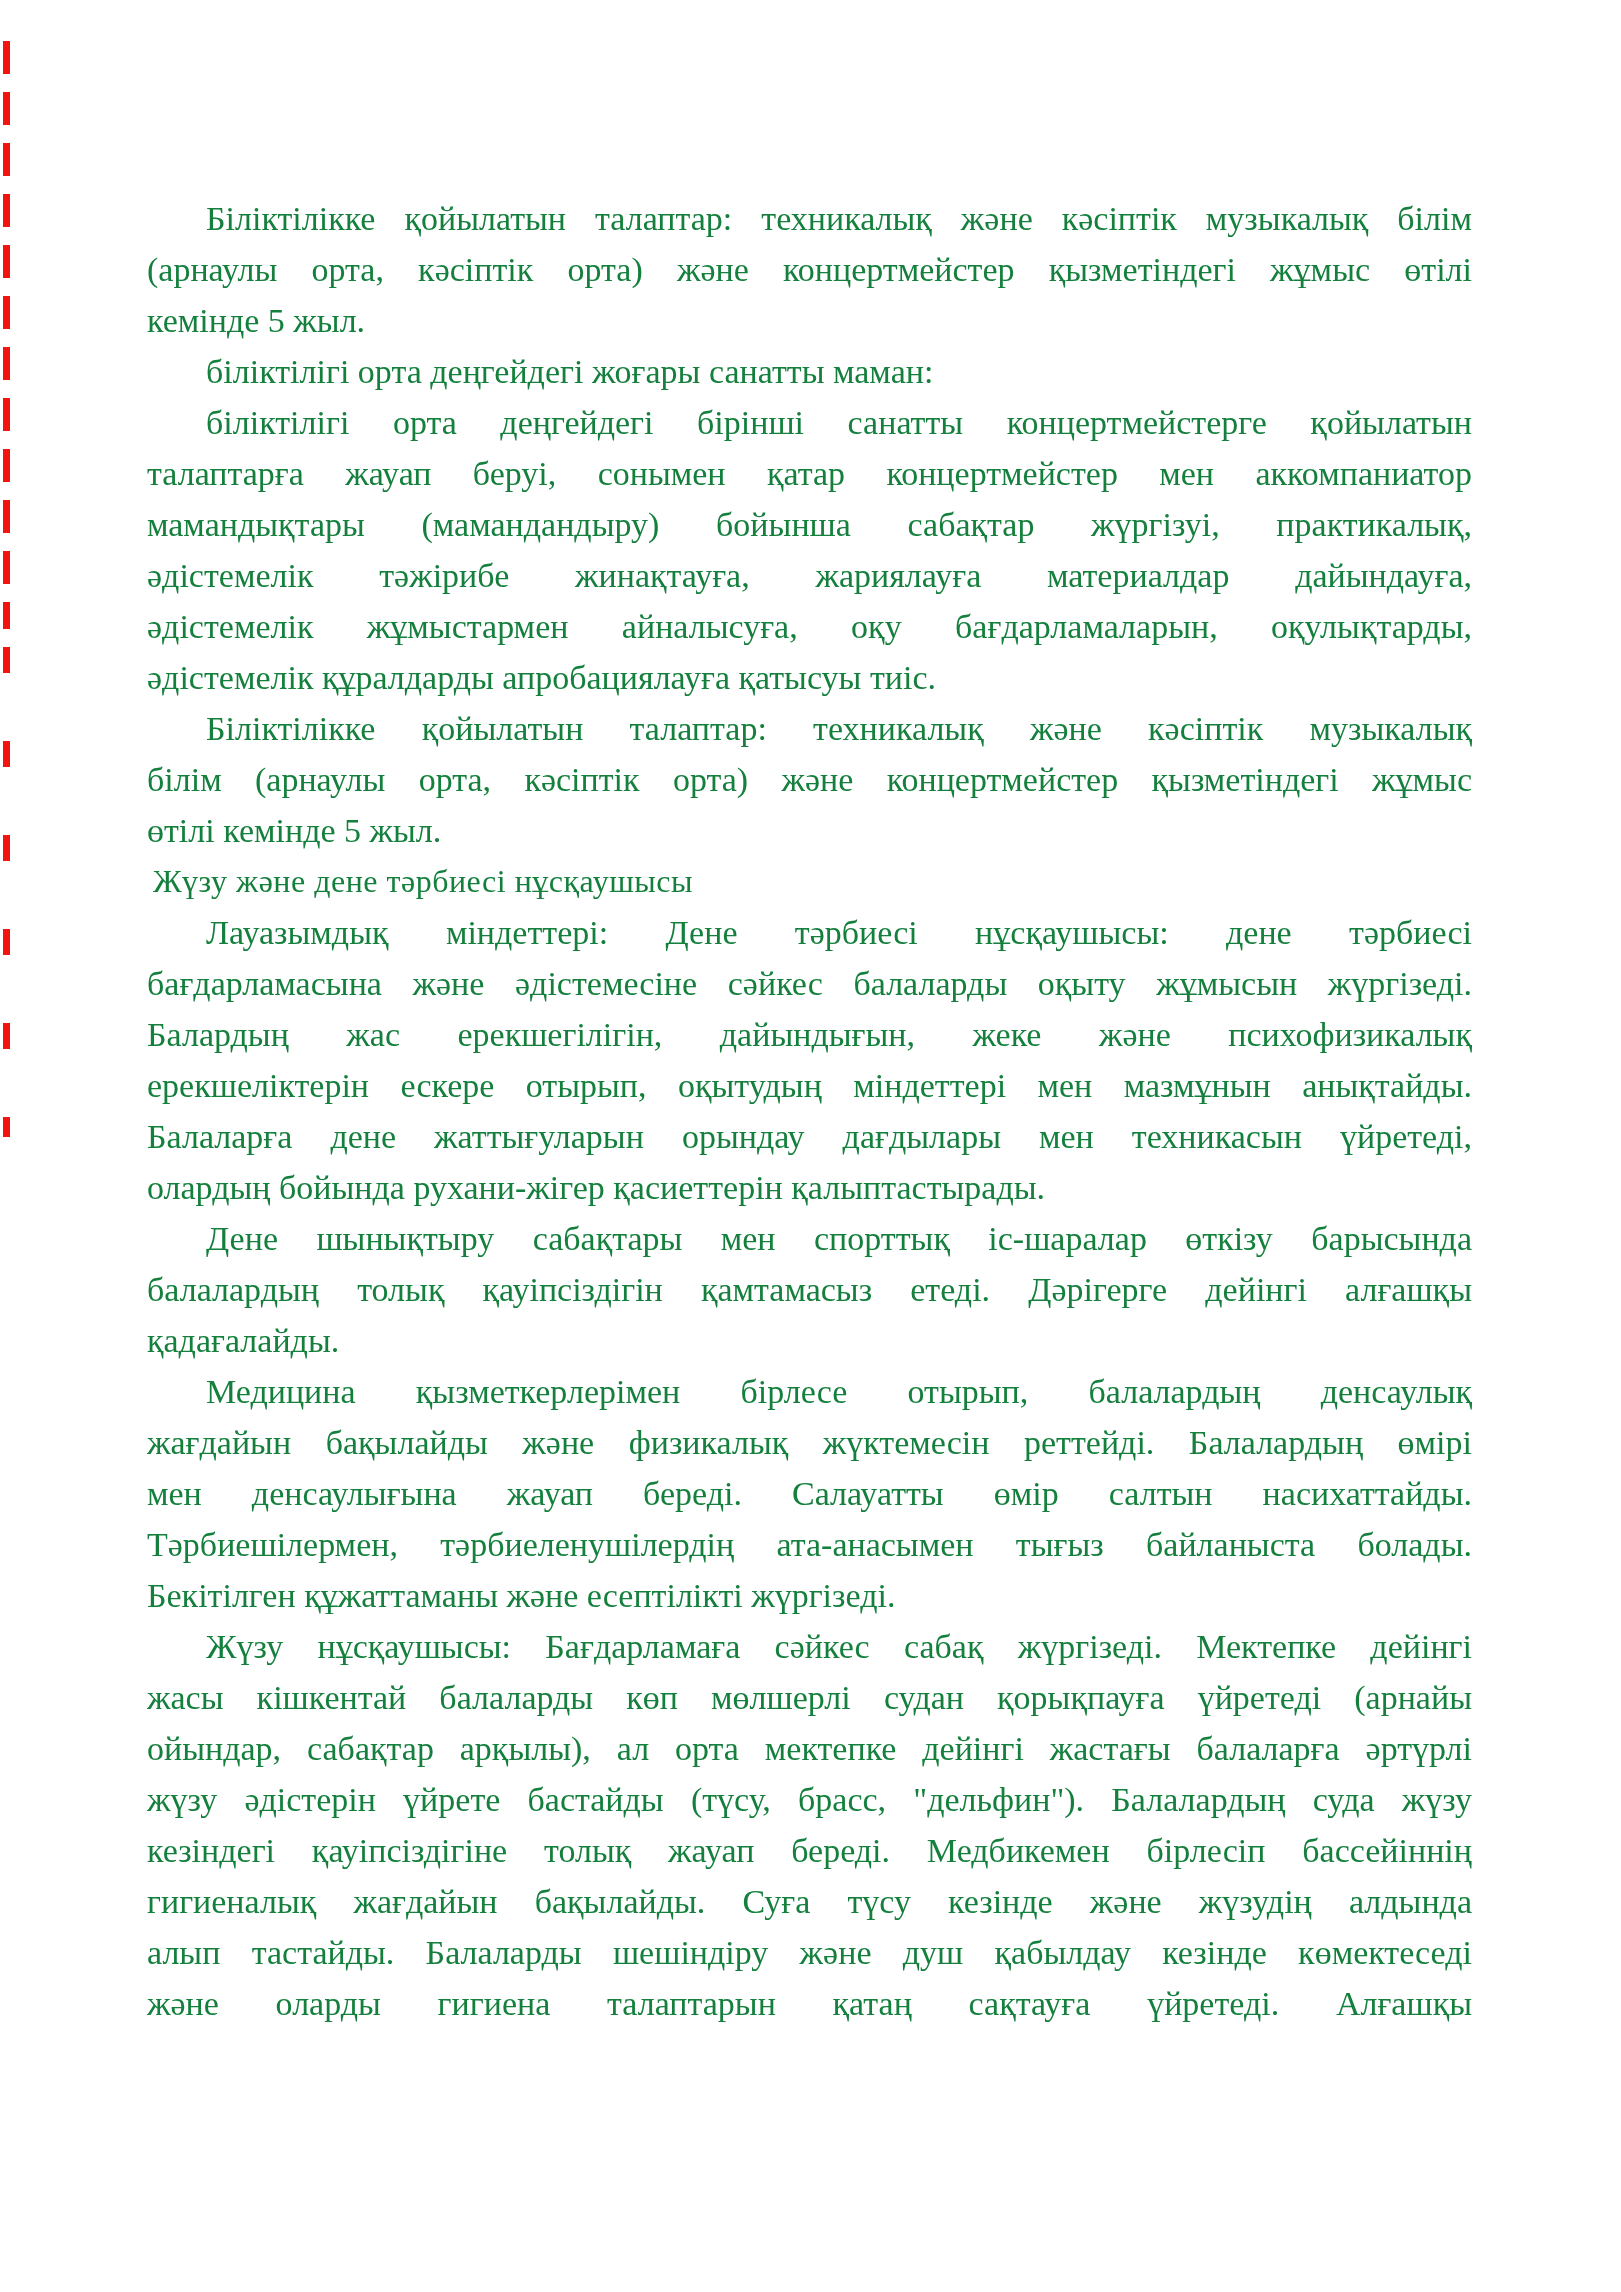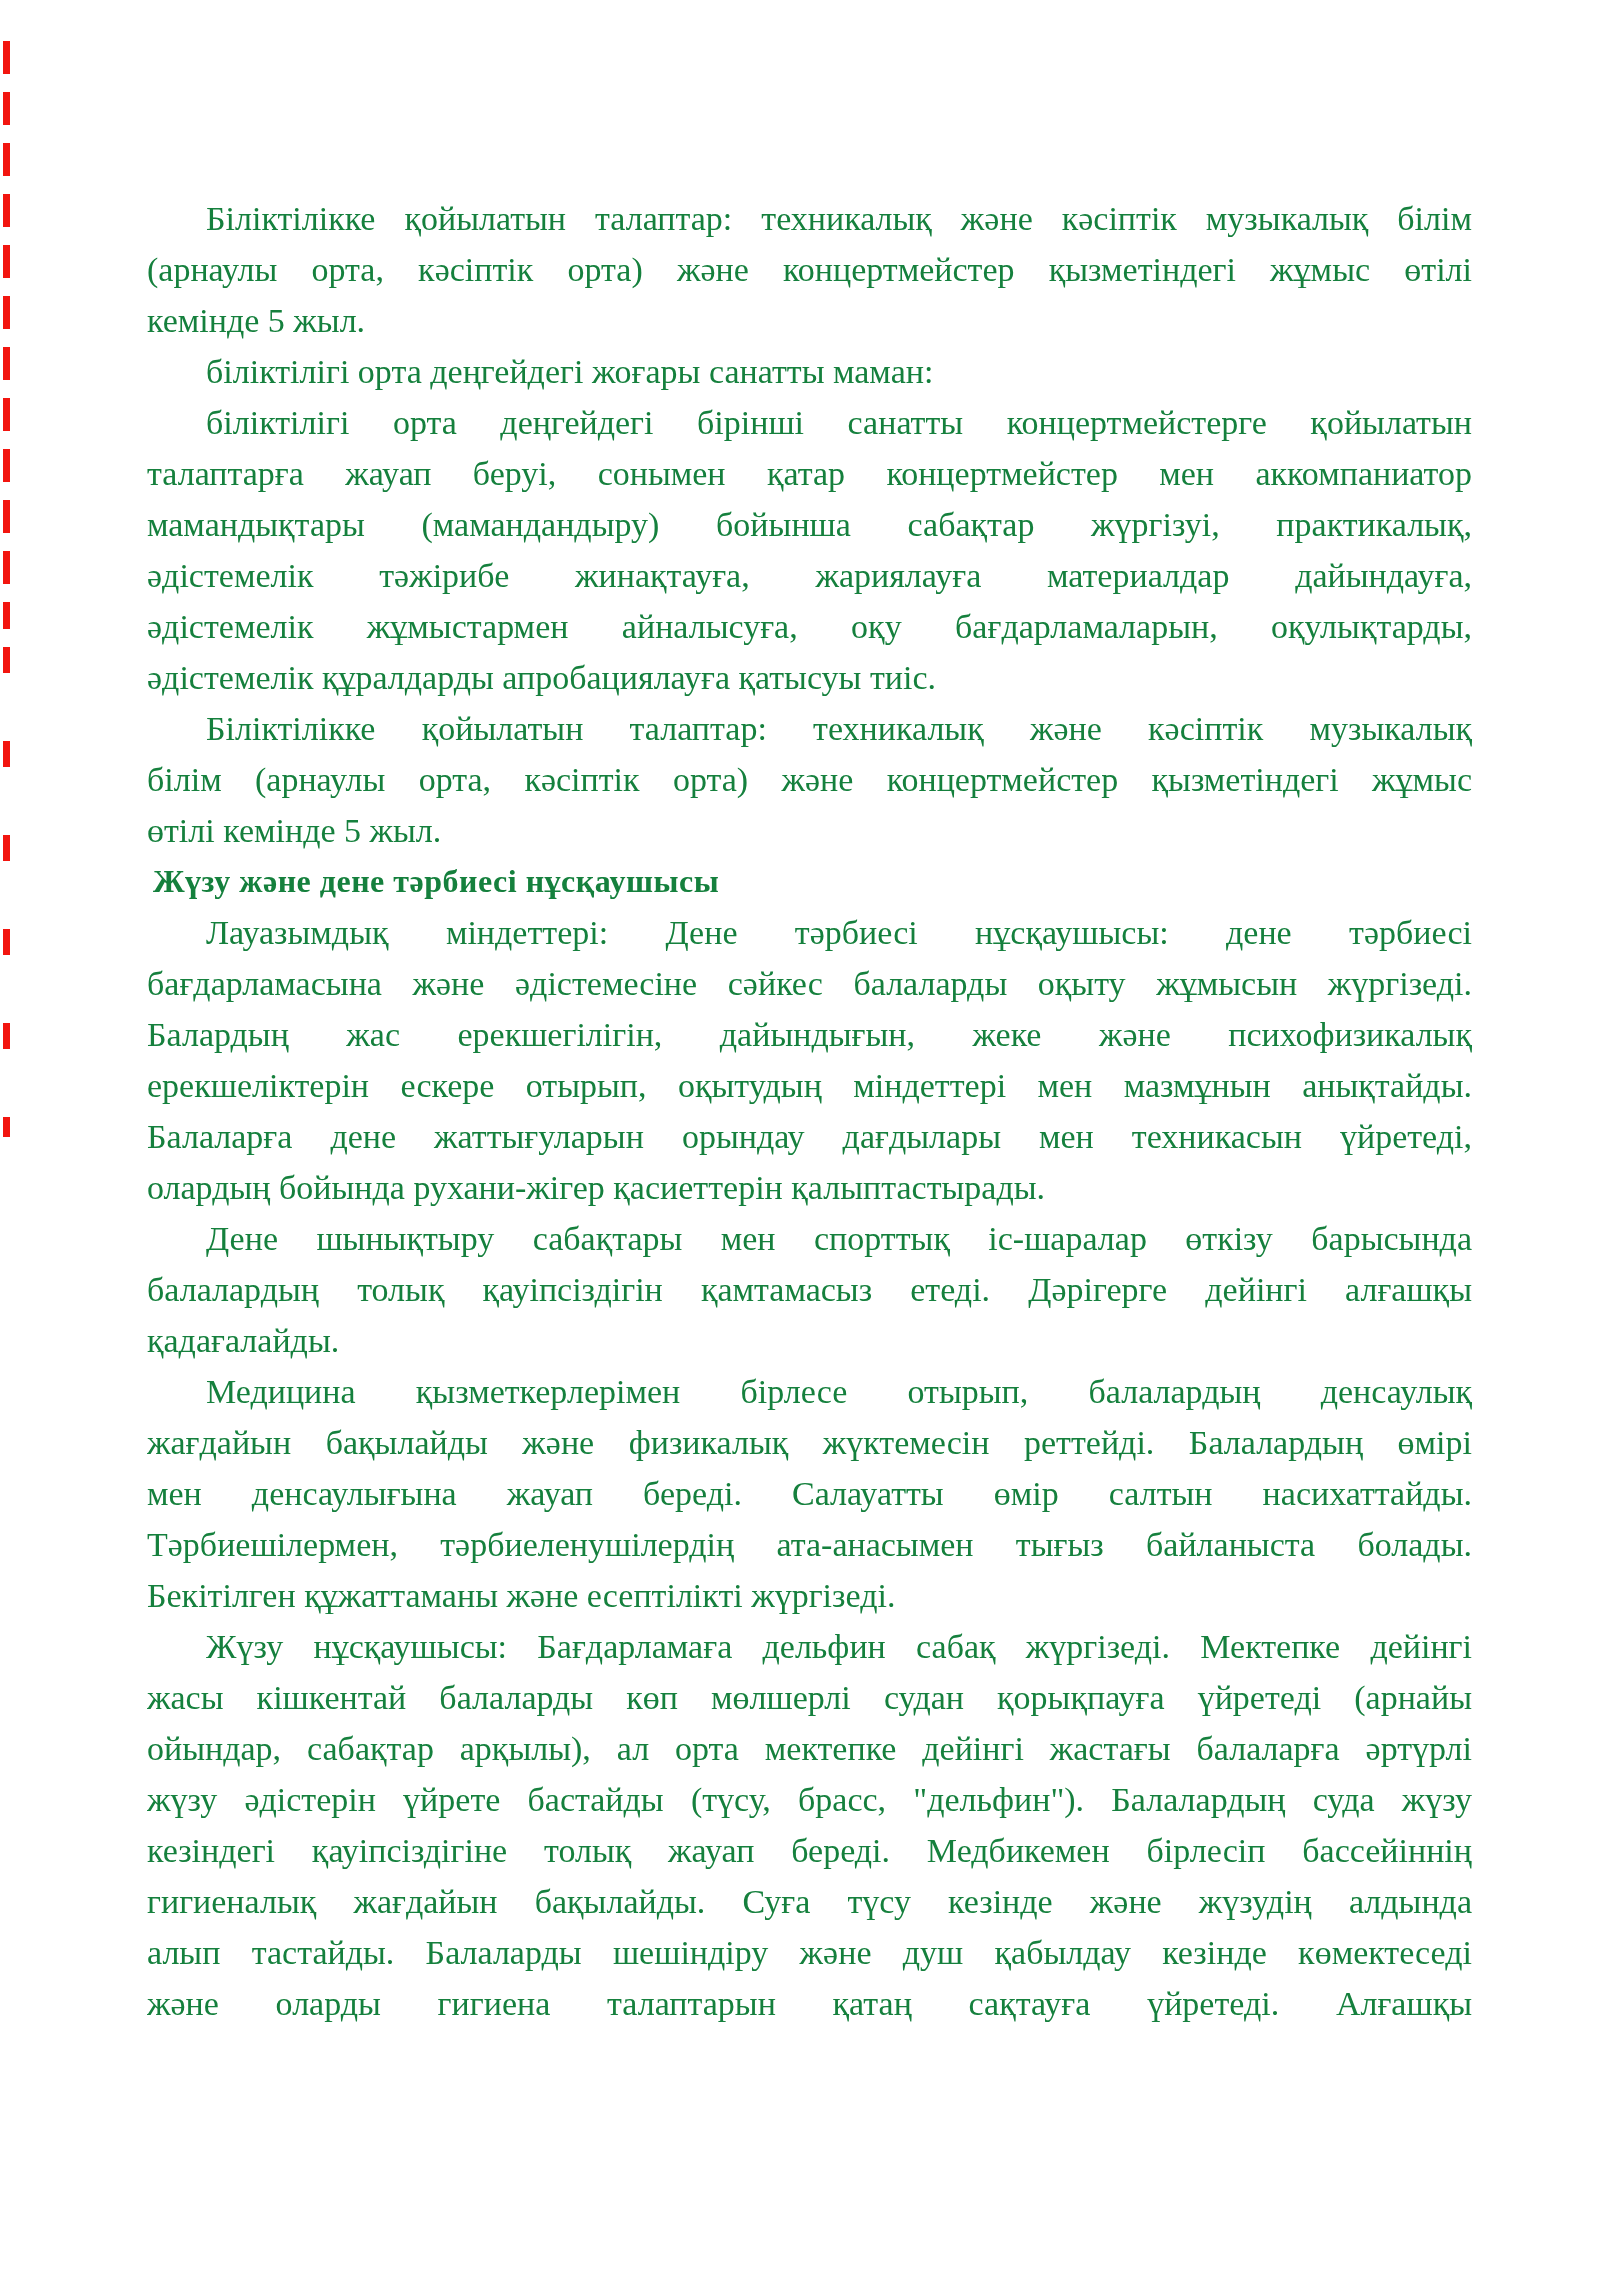--- a/index.html
+++ b/index.html
@@ -57,21 +57,21 @@
   .line.first {
     text-indent: 59px;
   }
   .line.last {
     text-align-last: left;
   }
   .heading {
     height: 51px;
     line-height: 51px;
     font-size: 32px;
-    font-weight: bold;
+    font-weight: normal;
     text-align: left;
     padding-left: 5.9px;
     letter-spacing: 0.5px;
   }
 </style>
 </head>
 <body>
 
 <div class="page" style="background: rgb(255, 255, 255); color: #15803d;">
   <div class="red-marks-dense" style="--mark-color: #f2150f;"></div>
@@ -98,21 +98,21 @@
       <div class="line">Балаларға дене жаттығуларын орындау дағдылары мен техникасын үйретеді,</div>
       <div class="line last">олардың бойында рухани-жігер қасиеттерін қалыптастырады.</div>
       <div class="line first">Дене шынықтыру сабақтары мен спорттық іс-шаралар өткізу барысында</div>
       <div class="line">балалардың толық қауіпсіздігін қамтамасыз етеді. Дәрігерге дейінгі алғашқы</div>
       <div class="line last">қадағалайды.</div>
       <div class="line first">Медицина қызметкерлерімен бірлесе отырып, балалардың денсаулық</div>
       <div class="line">жағдайын бақылайды және физикалық жүктемесін реттейді. Балалардың өмірі</div>
       <div class="line">мен денсаулығына жауап береді. Салауатты өмір салтын насихаттайды.</div>
       <div class="line">Тәрбиешілермен, тәрбиеленушілердің ата-анасымен тығыз байланыста болады.</div>
       <div class="line last">Бекітілген құжаттаманы және есептілікті жүргізеді.</div>
-      <div class="line first">Жүзу нұсқаушысы: Бағдарламаға дельфин сабақ жүргізеді. Мектепке дейінгі</div>
+      <div class="line first">Жүзу нұсқаушысы: Бағдарламаға сәйкес сабақ жүргізеді. Мектепке дейінгі</div>
       <div class="line">жасы кішкентай балаларды көп мөлшерлі судан қорықпауға үйретеді (арнайы</div>
       <div class="line">ойындар, сабақтар арқылы), ал орта мектепке дейінгі жастағы балаларға әртүрлі</div>
       <div class="line">жүзу әдістерін үйрете бастайды (түсу, брасс, "дельфин"). Балалардың суда жүзу</div>
       <div class="line">кезіндегі қауіпсіздігіне толық жауап береді. Медбикемен бірлесіп бассейіннің</div>
       <div class="line">гигиеналық жағдайын бақылайды. Суға түсу кезінде және жүзудің алдында</div>
       <div class="line">алып тастайды. Балаларды шешіндіру және душ қабылдау кезінде көмектеседі</div>
       <div class="line">және оларды гигиена талаптарын қатаң сақтауға үйретеді. Алғашқы</div>
     </div>
 </div>
 

